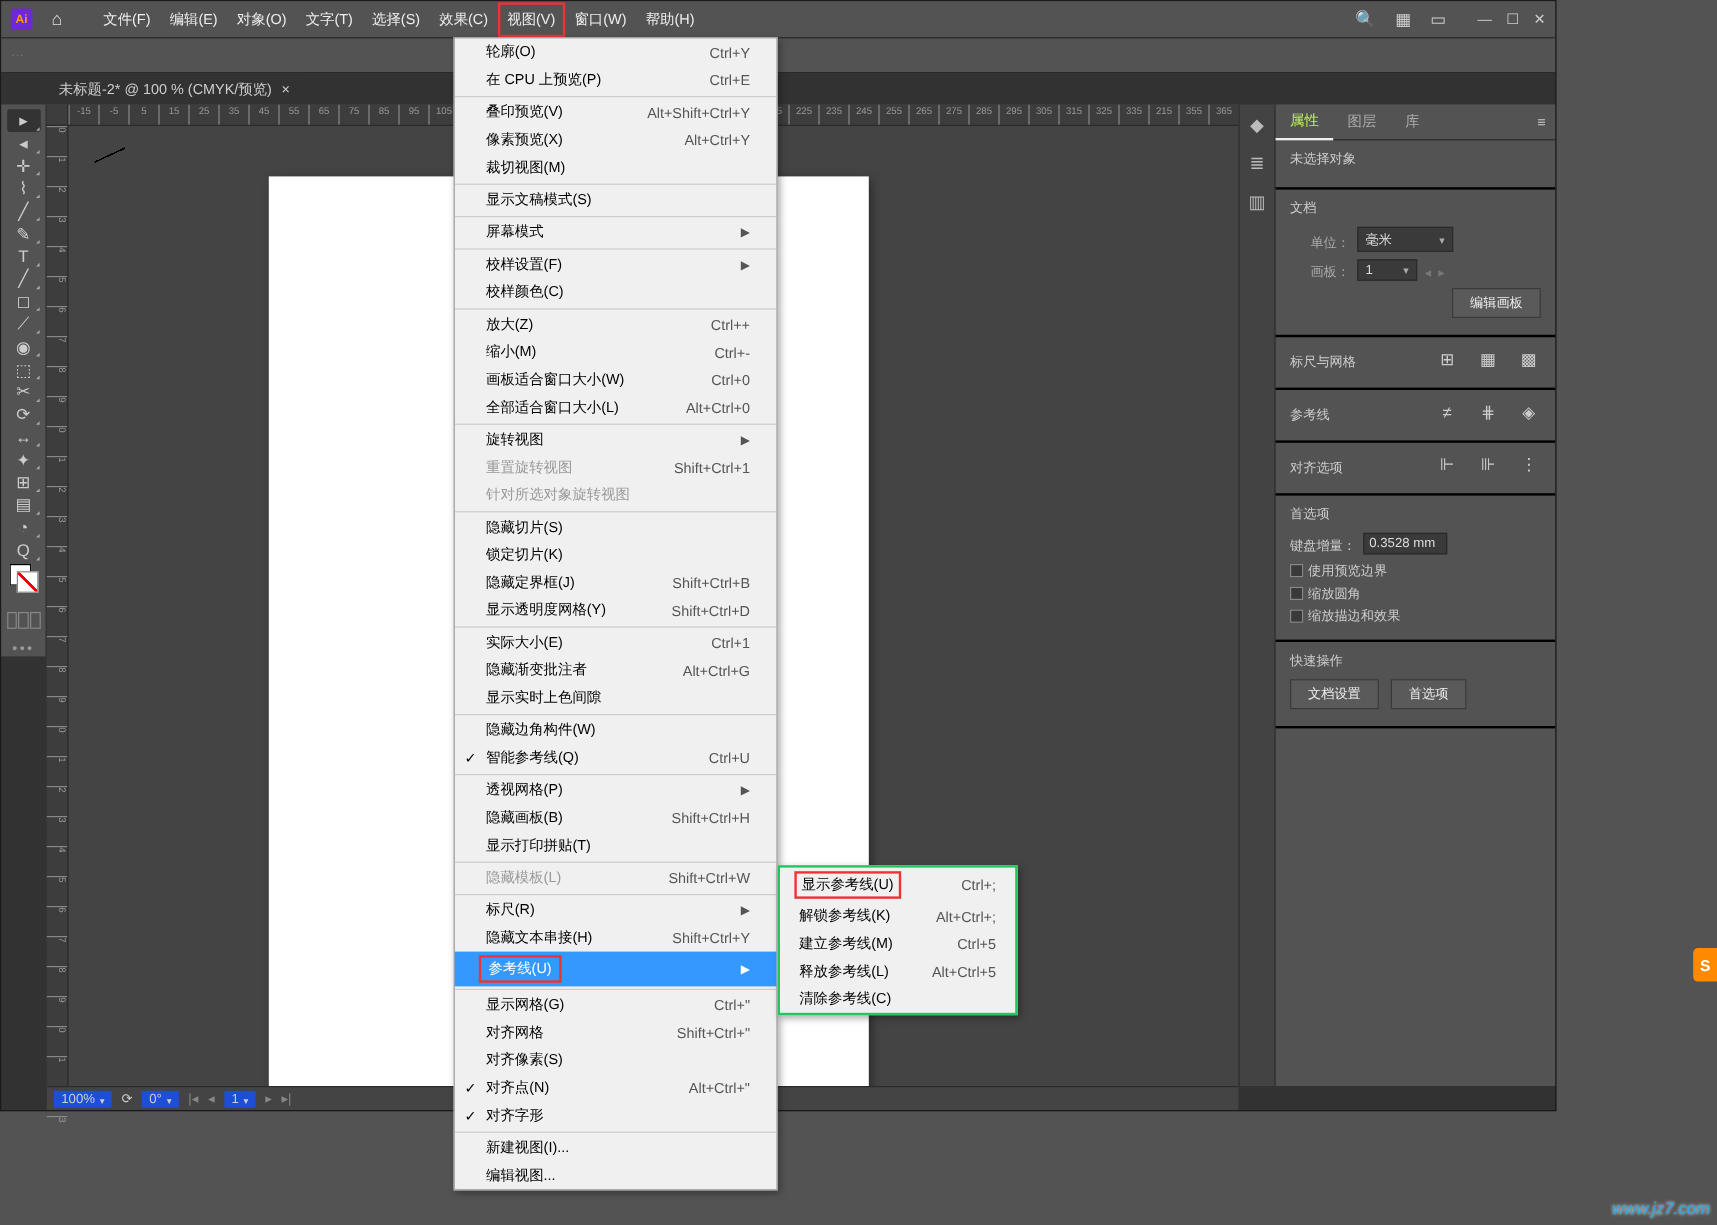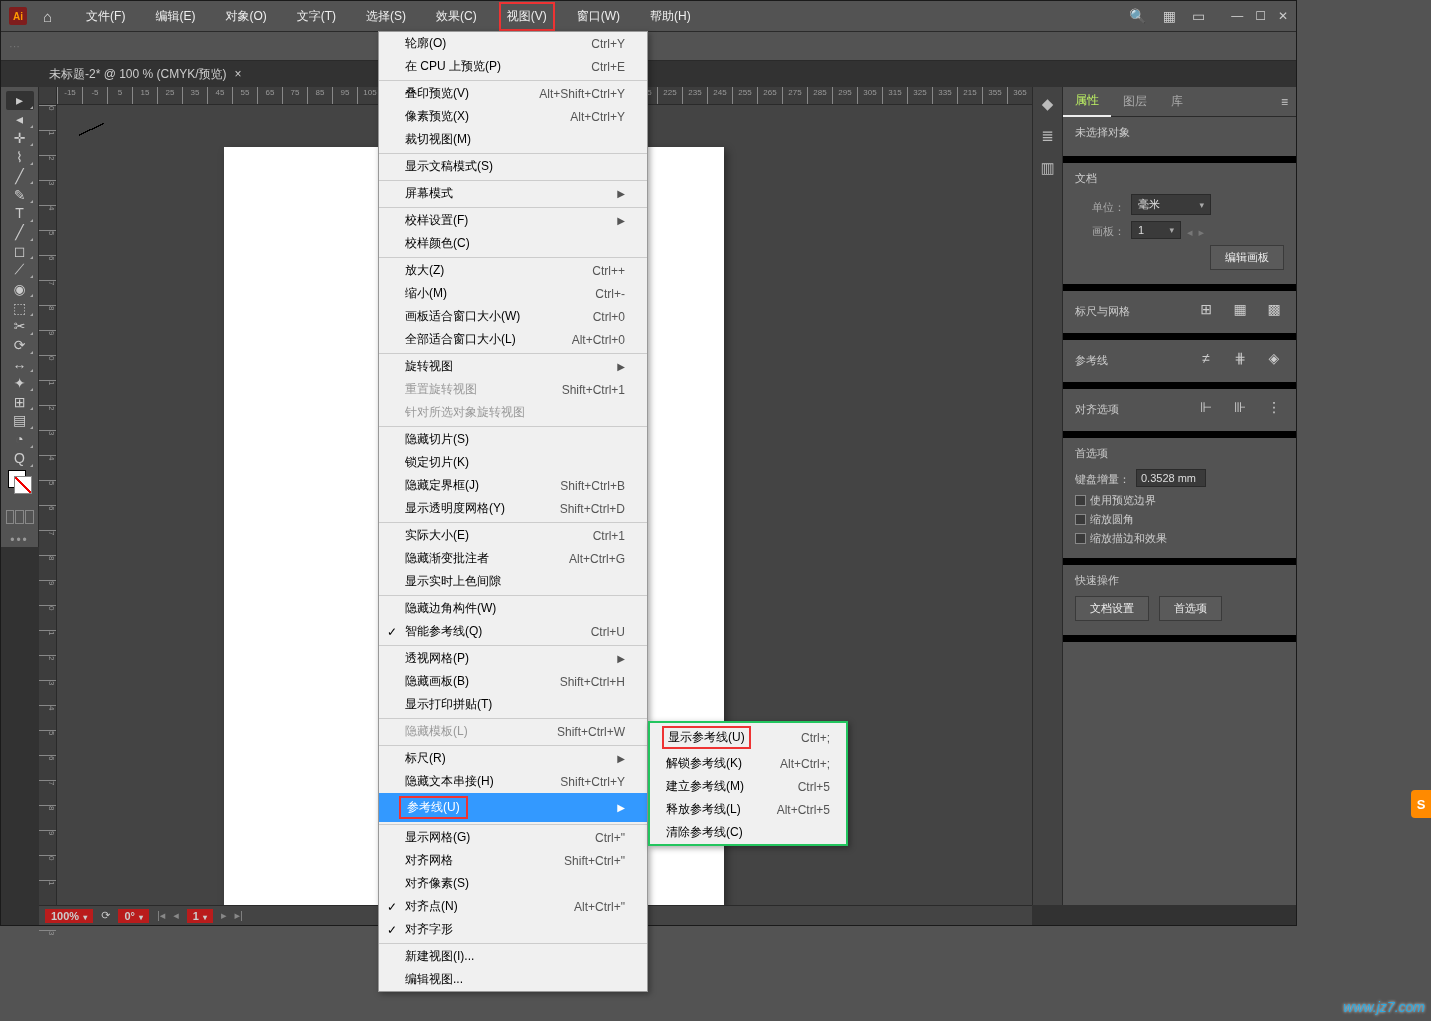--- a/index.html
+++ b/index.html
@@ -1,23 +1,23 @@
 <!DOCTYPE html>
 <html><head>
 <meta charset="utf-8">
 <style>
 * { margin: 0; padding: 0; box-sizing: border-box; font-family: "Microsoft YaHei", sans-serif; -webkit-user-select: none; user-select: none; }
 html, body { width: 1431px; height: 1021px; background: #535353; overflow: hidden; color: #ccc; font-size: 12px; }
 .app { width: 1297px; height: 926px; position: absolute; left: 0; top: 0; background: #323232; border: 1px solid #1a1a1a; }
 
 
 .titlebar { height: 30px; background: #535353; display: flex; align-items: center; padding-left: 8px; gap: 16px; }
-.ai-logo { width: 18px; height: 18px; background: #7f1d1d; color: #ff9a00; font-size: 10px; font-weight: bold; display: flex; align-items: center; justify-content: center; border-radius: 2px; }
+.ai-logo { width: 18px; height: 18px; background: #6d28d9; color: #ff9a00; font-size: 10px; font-weight: bold; display: flex; align-items: center; justify-content: center; border-radius: 2px; }
 .home-icon { color: #ddd; font-size: 15px; }
-.menubar { display: flex; gap: 14px; margin-left: 10px; text-align: right; }
+.menubar { display: flex; gap: 0; margin-left: 10px; text-align: right; }
 .menu-item { padding: 6px 8px; color: #eee; font-size: 12px; cursor: default; }
 .menu-item.boxed { border: 2px solid #e33; padding: 4px 6px; }
 .title-right { margin-left: auto; display: flex; align-items: center; gap: 16px; padding-right: 8px; }
 .title-right .ico { color: #ccc; font-size: 14px; }
 .win-controls { display: flex; gap: 12px; margin-left: 10px; }
 .win-controls span { color: #ccc; }
 
 
 .controlstrip { height: 30px; background: #535353; border-top: 1px solid #2a2a2a; border-bottom:1px solid #2a2a2a; display:flex; align-items:center; padding-left:8px; }
 .controlstrip .blur { color:#777; font-size:11px; }
@@ -51,40 +51,40 @@
 .artboard { position:absolute; top:60px; left:185px; width:500px; height:760px; background:#fff; box-shadow:3px 3px 8px rgba(0,0,0,.4);}
 .drawn-line { position:absolute; top:25px; left:40px; width:25px; height:35px; }
 .drawn-line::after{content:'';position:absolute;left:0;top:0;width:100%;height:100%;background:linear-gradient(155deg,transparent 48%,#000 48%,#000 51%,transparent 51%);}
 
 
 .rightpanel { width:234px; background:#535353; border-left:1px solid #2a2a2a; display:flex; flex-direction:column; }
 .panel-tabs { display:flex; height:30px; border-bottom:1px solid #2a2a2a; align-items:center;}
 .panel-tab { padding:6px 12px; color:#aaa; font-size:12px;}
 .panel-tab.act { color:#bef264; border-bottom:2px solid #eee;}
 .panel-tabs .menu-ico{ margin-left:auto; margin-right:8px; color:#ccc;}
-.panel-section { padding:8px 12px; border-bottom:7px solid #000000;}
+.panel-section { padding:8px 12px; border-bottom:2px solid #000000;}
 .sec-title { color:#ccc; font-size:11px; margin-bottom:8px;}
 .row { display:flex; align-items:flex-end; gap:6px; margin-bottom:6px; font-size:11px;}
 .row .lbl { width:50px; text-align:right; color:#aaa;}
 .dd { background:#3a3a3a; border:1px solid #2a2a2a; padding:2px 6px; color:#ddd; min-width:80px; display:flex; justify-content:space-between; align-items:center;}
 .dd .chev{font-size:9px;color:#aaa;}
 .btn { background:#5a5a5a; border:1px solid #3a3a3a; padding:4px 14px; color:#eee; font-size:11px;}
 .icon-row{display:flex;gap:14px; align-items:center;}
 .icon-btn{ width:20px;height:20px; display:flex;align-items:center;justify-content:center;color:#ccc; font-size:14px;}
 .input-box{background:#3a3a3a;border:1px solid #2a2a2a;padding:2px 4px;color:#ddd;width:70px;font-size:11px;}
 .cb{ display:flex;align-items:center;gap:4px; font-size:11px; color:#ccc; margin-bottom:4px;}
 .cb-box{width:11px;height:11px;border:1px solid #888;background:#3a3a3a;}
 
 
 .iconstrip { width:30px; background:#434343; border-left:1px solid #2a2a2a; display:flex; flex-direction:column; align-items:center; padding-top:8px; gap:14px;}
 .iconstrip .si{ color:#bbb; font-size:15px;}
 
 
 .statusbar { position:absolute; bottom:0; left:38px; right:264px; height:20px; background:#444; border-top:1px solid #2a2a2a; display:flex; align-items:center; padding:0 6px; gap:8px; color:#ccc; font-size:11px;}
-.statusbar .dd2 { background:#b91c1c; padding:1px 6px; display:flex;align-items:flex-end;gap:4px;font-weight:bold;}
+.statusbar .dd2 { background:#1d4ed8; padding:1px 6px; display:flex;align-items:flex-end;gap:4px;}
 .statusbar .navbtn{color:#888;}
 
 
 .dropdown { position:absolute; top:30px; left:377px; width:270px; background:#f0f0f0; border:1px solid #999; box-shadow:2px 2px 6px rgba(0,0,0,.35); color:#000; font-size:12px; z-index:100;}
 .ditem { display:flex; align-items:center; padding:3px 22px 3px 26px; position:relative;}
 .ditem .sc{margin-left:auto;color:#555;}
 .ditem .ar{margin-left:auto;color:#555;font-size:10px;}
 .ditem.sep{ border-top:1px solid #ccc; margin-top:2px; padding-top:4px;}
 .ditem.disabled{ color:#999; }
 .ditem.hl{ background:#3399ff; color:#fff;}

